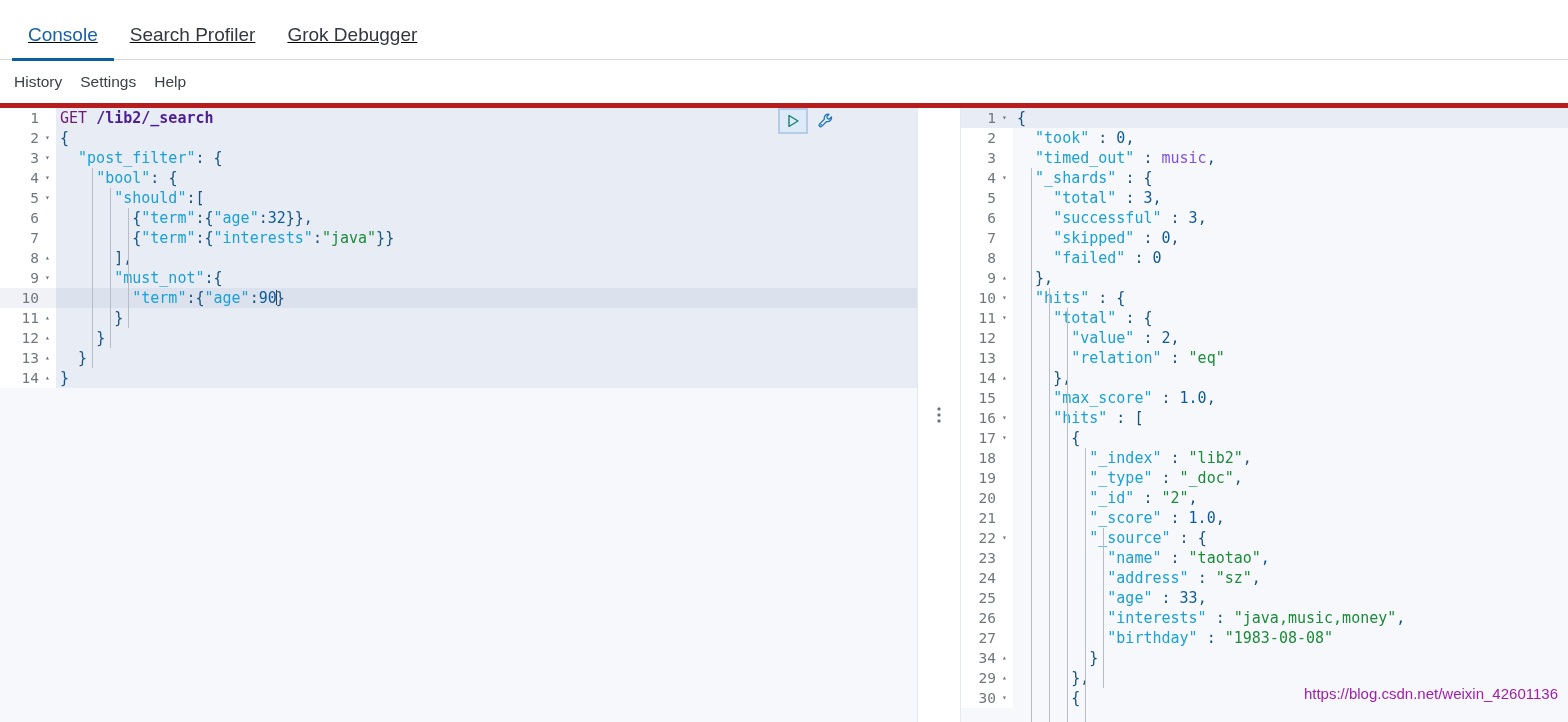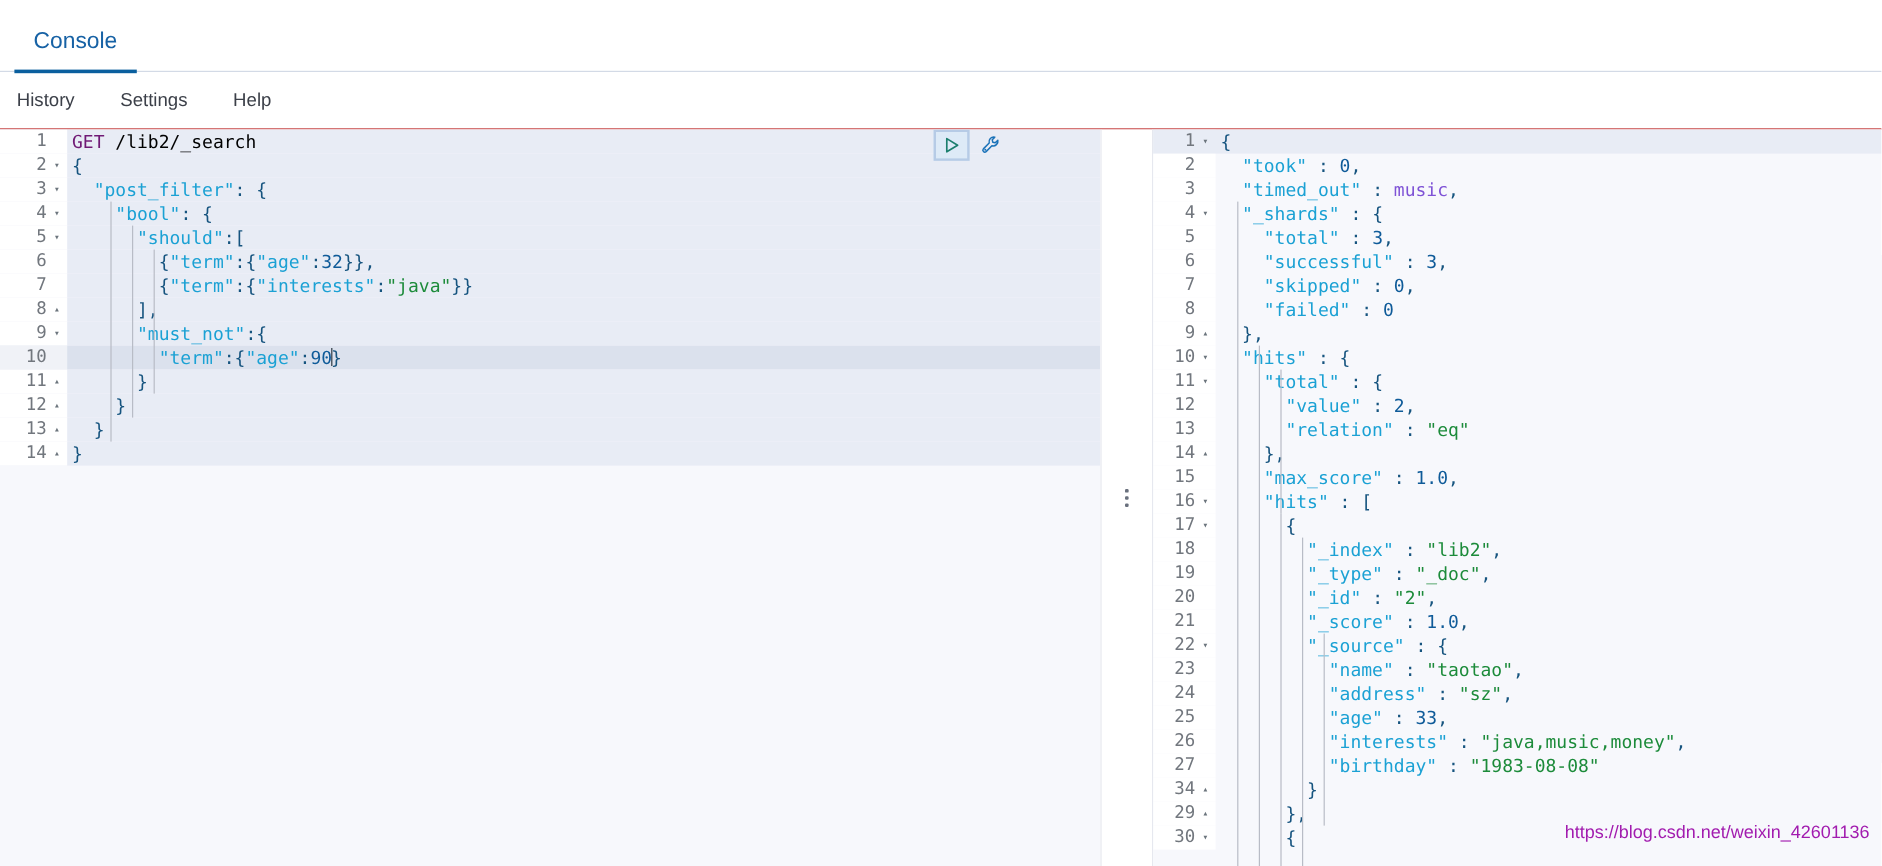--- a/index.html
+++ b/index.html
@@ -13,20 +13,21 @@
 
   
   .tabbar {
     height: 60px;
     display: flex;
     align-items: flex-end;
     padding-left: 12px;
     background: #ffffff;
     border-bottom: 1px solid #d3dae6;
     position: relative;
+    text-decoration: underline;
   }
   .tab {
     font-size: 19px;
     color: #343741;
     padding: 0 16px 16px 16px;
     cursor: pointer;
     line-height: 1;
     position: relative;
     top: 1px;
   }
@@ -40,23 +41,23 @@
     height: 3px;
     background: #0a5f9e;
   }
 
   
   .submenu {
     height: 48px;
     display: flex;
     align-items: center;
     padding-left: 14px;
-    gap: 38px;
-    background: #ffffff;
-    border-bottom: 1px solid #b91c1c;
+    gap: 18px;
+    background: #ffffff;
+    border-bottom: 5px solid #b91c1c;
   }
   .submenu-item {
     font-size: 15.5px;
     color: #3c4049;
     cursor: pointer;
   }
 
   
   .split {
     display: flex;
@@ -155,21 +156,21 @@
   
   .ig {
     position: absolute;
     top: 0; bottom: 0;
     width: 1px;
     background: #b8bcc6;
   }
 
   
   .t-method { color: #701a75; }
-  .t-url    { color: #000000; }
+  .t-url    { color: #4c1d95; font-weight: bold; }
   .t-key    { color: #1ba1d4; }
   .t-str    { color: #1c8b3a; }
   .t-num    { color: #0f5b99; }
   .t-bool   { color: #7f53d6; }
   .t-punc   { color: #16547f; }
 
   
   .actions {
     position: absolute;
     top: 0px;
@@ -213,20 +214,26 @@
     pointer-events: none;
     white-space: nowrap;
   }
 </style>
 </head>
 <body>
 
 <div class="tabbar">
   <div class="tab active">
     <span>Console</span>
+  </div>
+  <div class="tab">
+    <span>Search Profiler</span>
+  </div>
+  <div class="tab">
+    <span>Grok Debugger</span>
   </div>
 </div>
 
 <div class="submenu">
   <div class="submenu-item">History</div>
   <div class="submenu-item">Settings</div>
   <div class="submenu-item">Help</div>
 </div>
 
 <div class="split">

